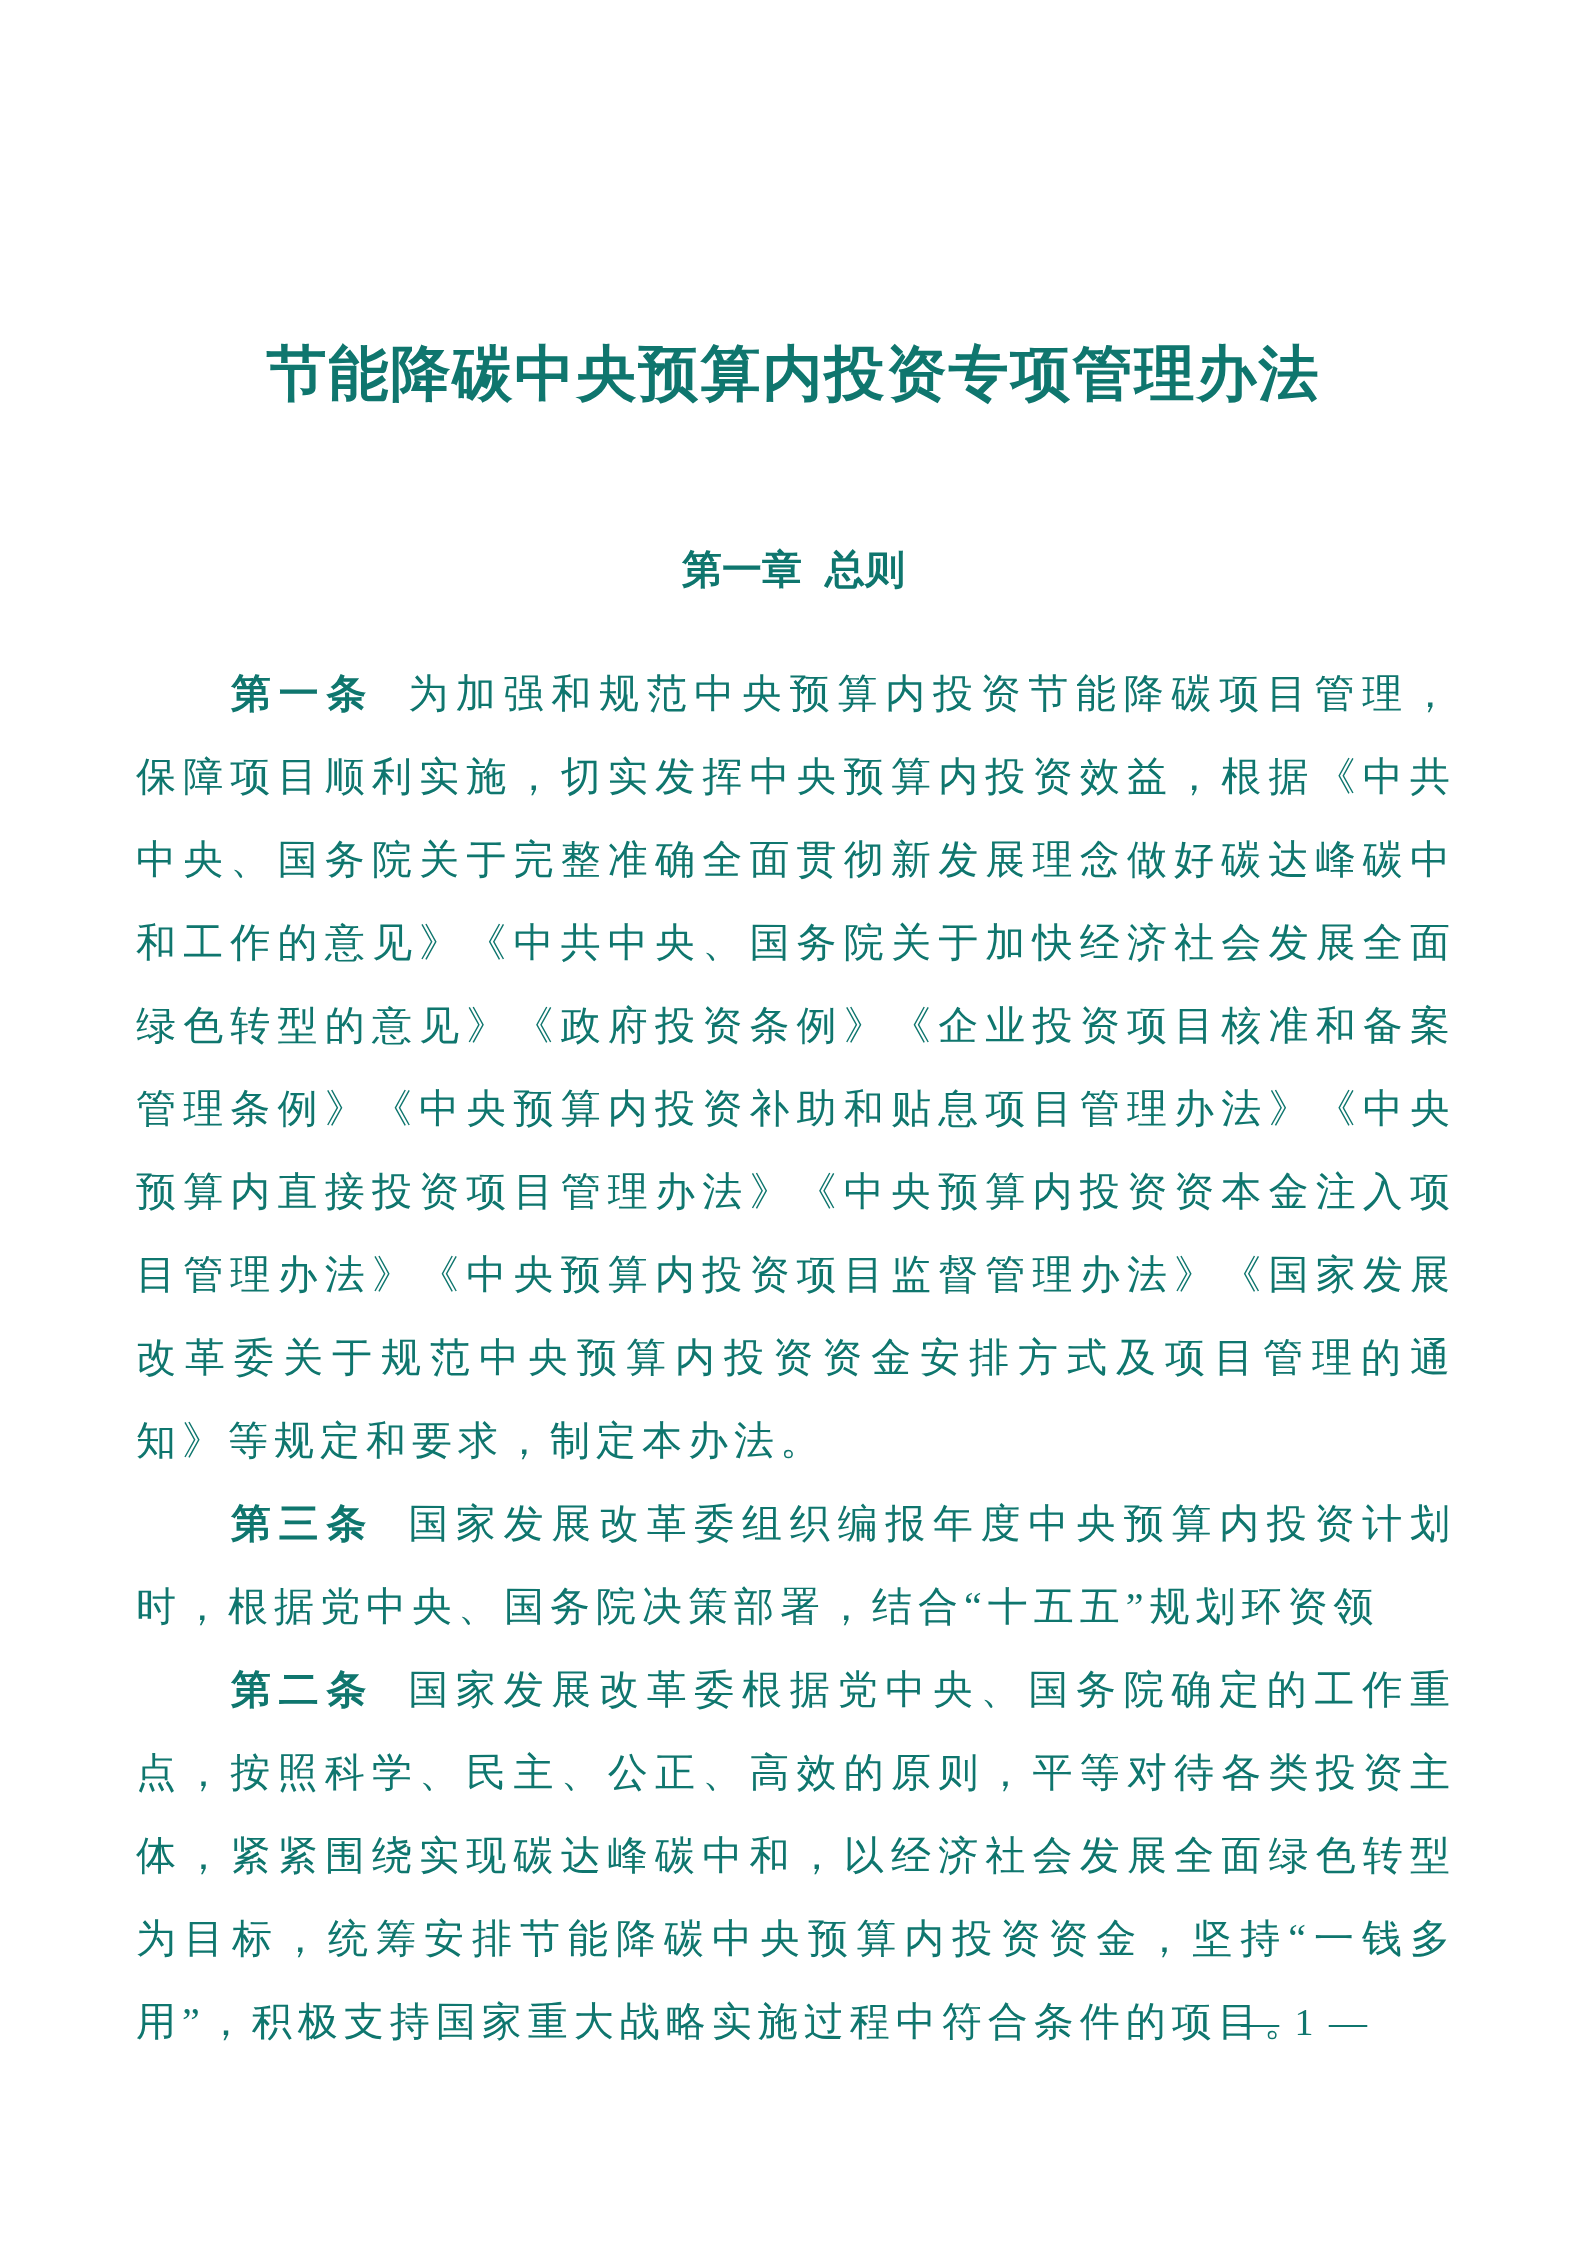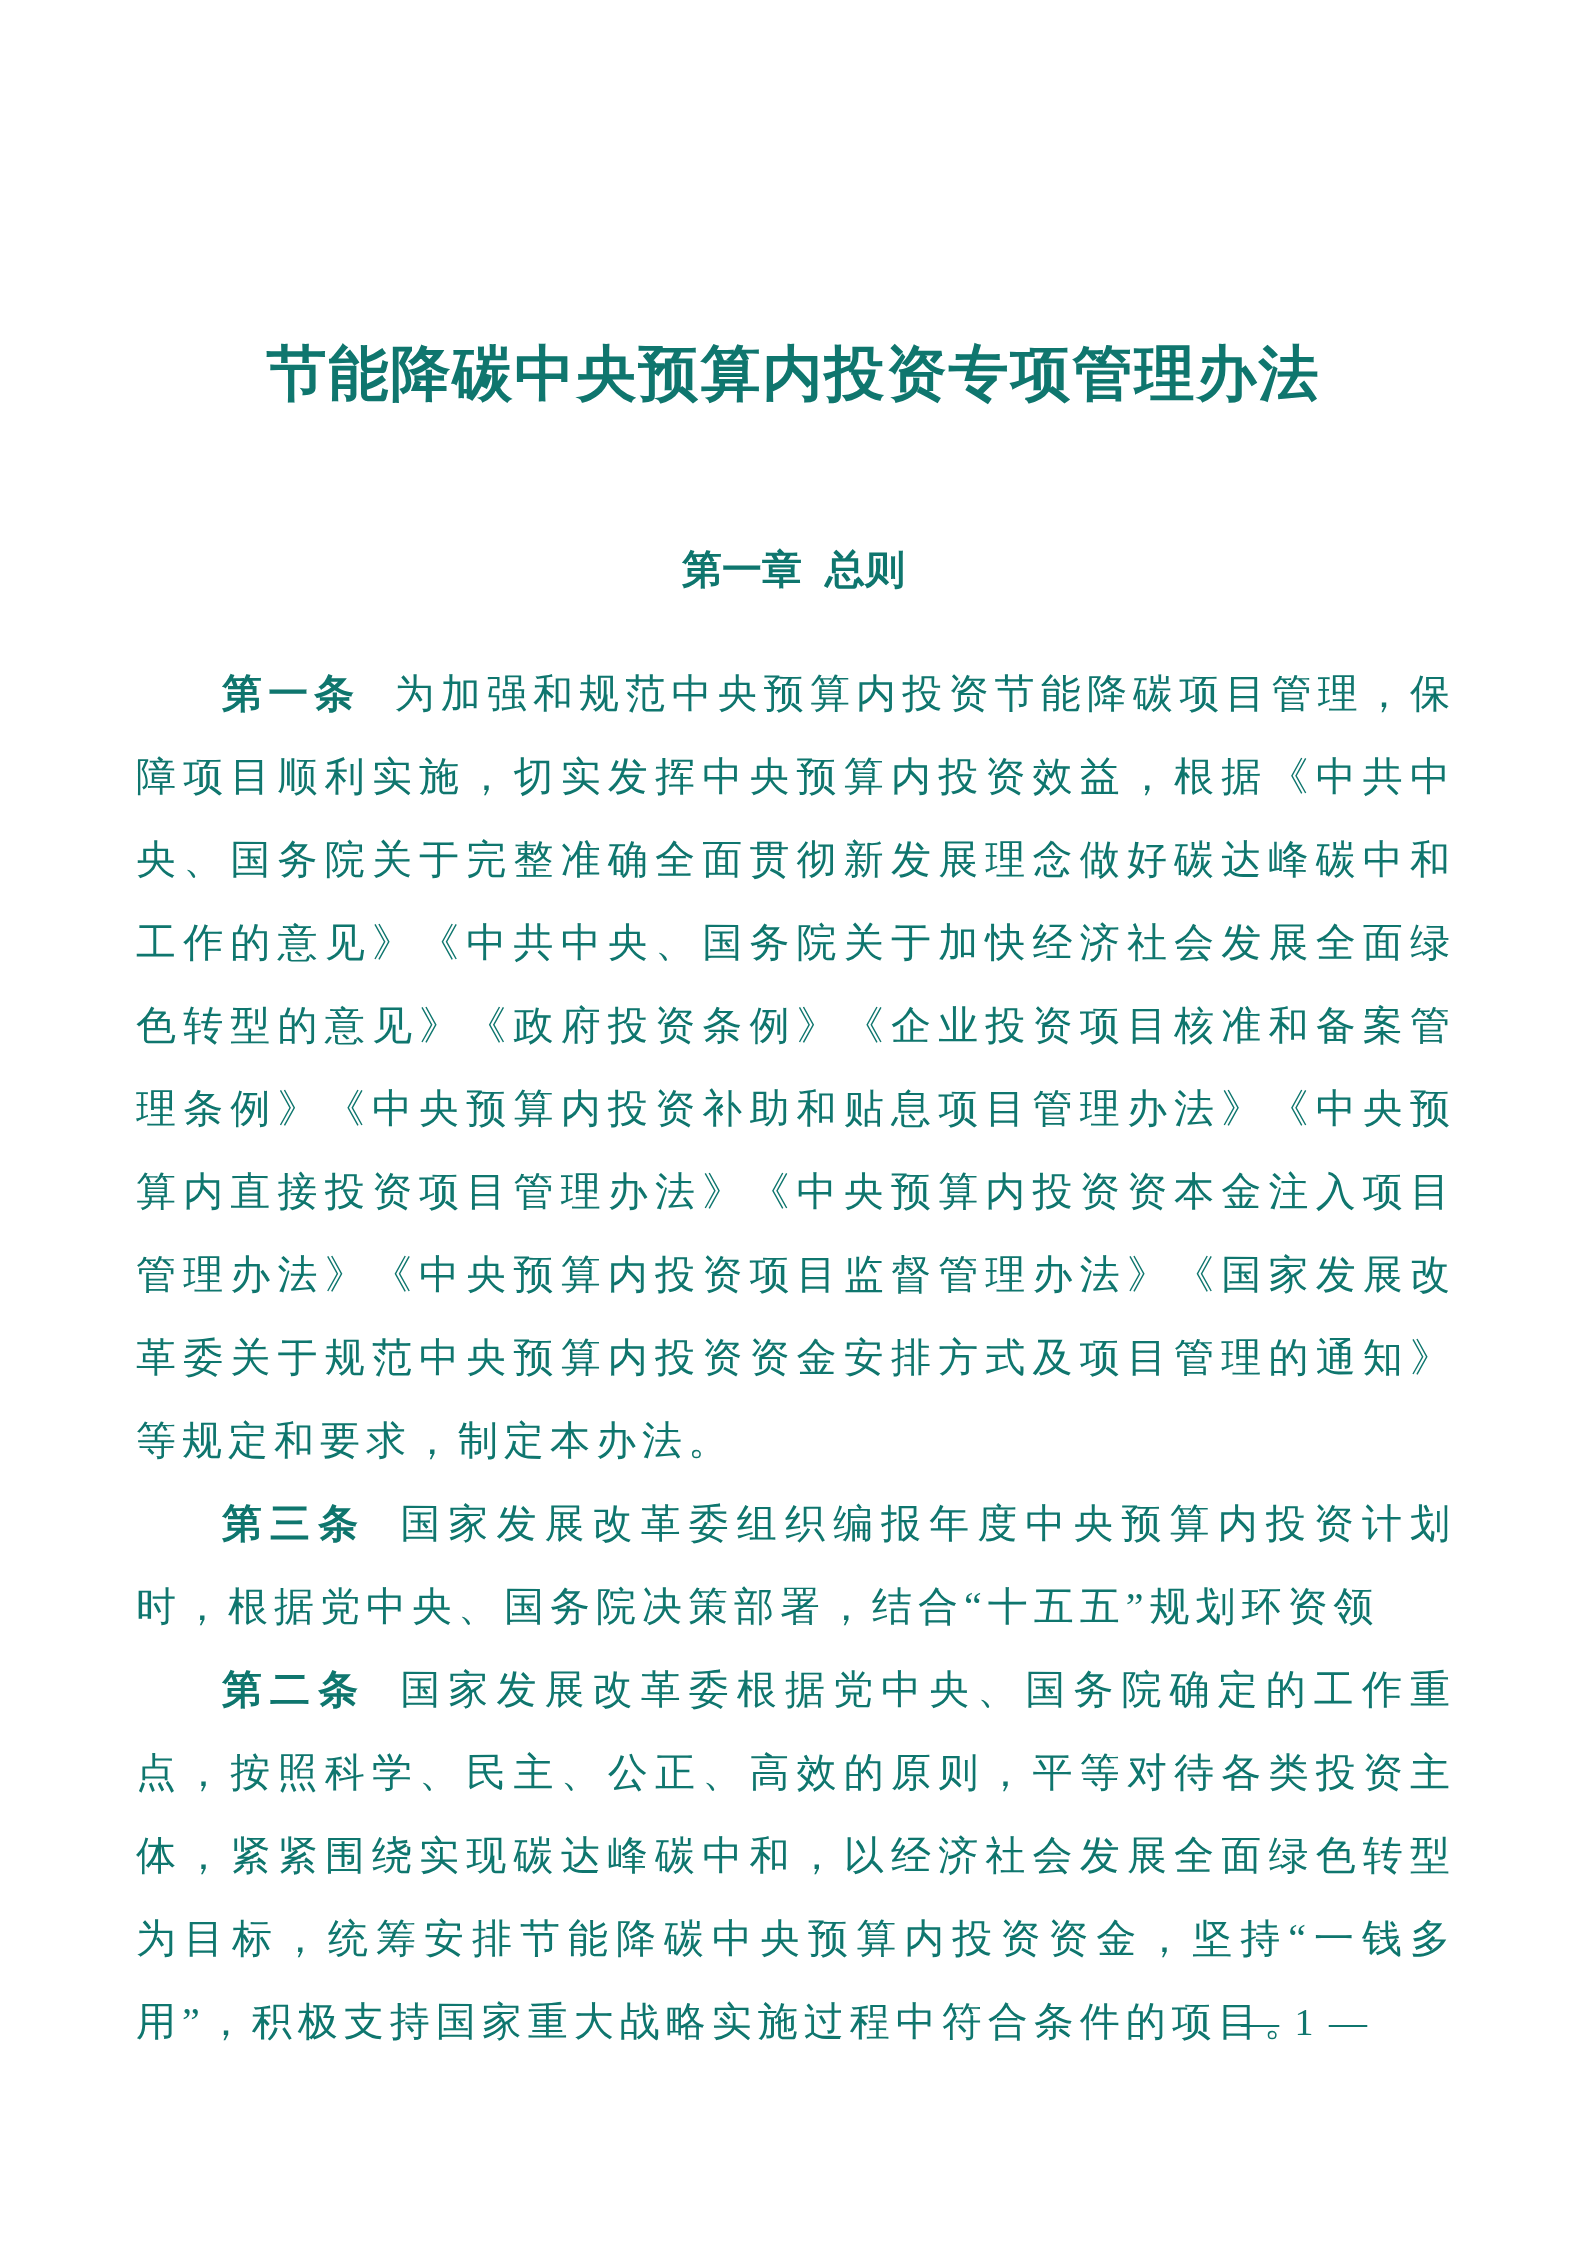--- a/index.html
+++ b/index.html
@@ -52,20 +52,21 @@
     letter-spacing: 6px;
   }
   .body-text p.article {
     margin: 0;
     padding: 0;
     text-indent: 2.15em;
   }
   .article-label {
     font-weight: bold;
     margin-right: 0.85em;
+    margin-left: 9px;
   }
   .page-number {
     position: absolute;
     top: 2000px;
     right: 217px;
     font-size: 38px;
     letter-spacing: 3px;
     white-space: nowrap;
   }
 </style>

